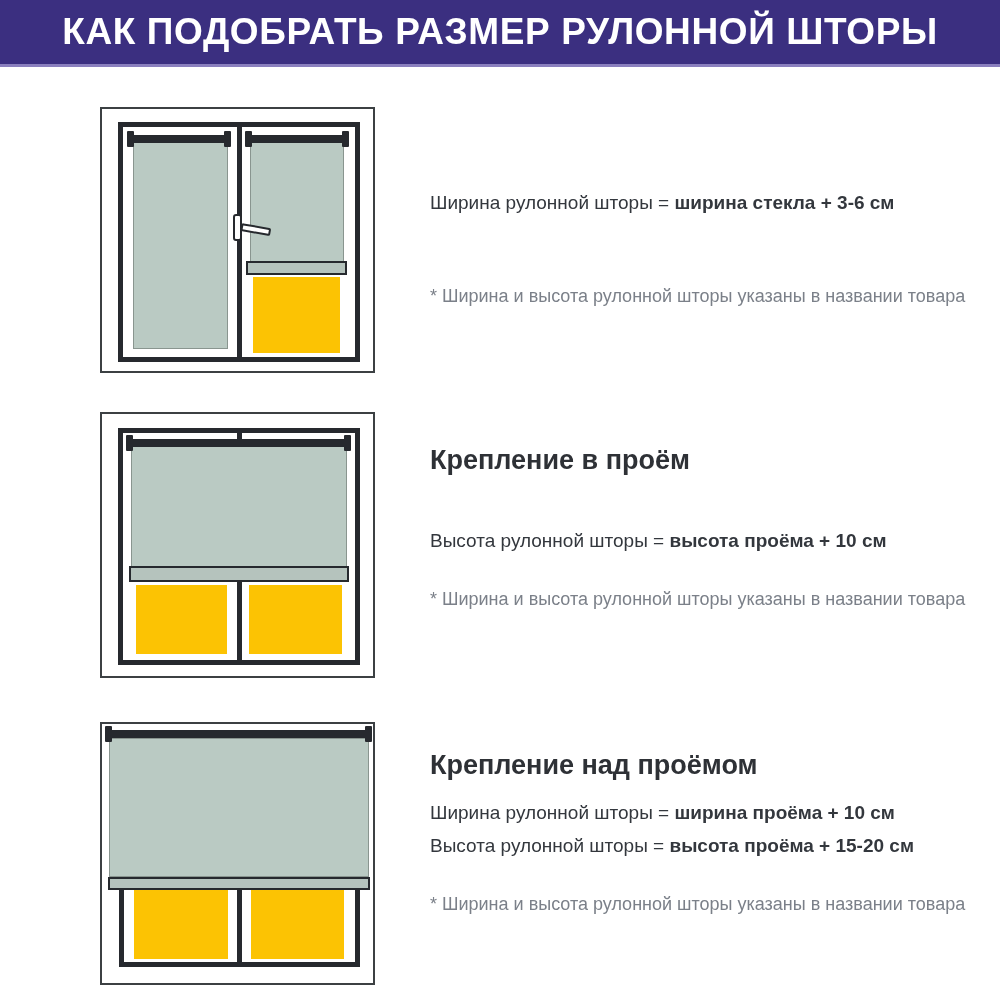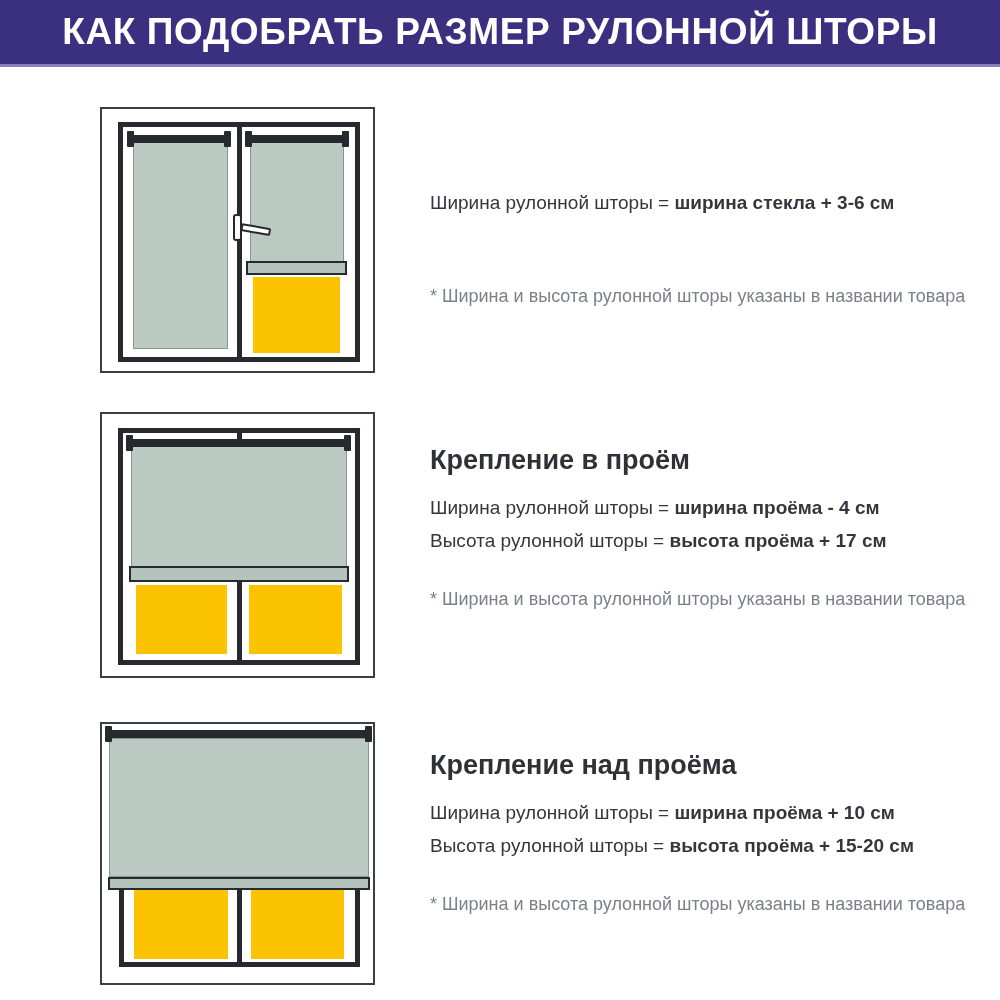--- a/index.html
+++ b/index.html
@@ -77,41 +77,38 @@
     <div class="rodcap" style="left:24px;top:21px;"></div>
     <div class="rodcap" style="left:242px;top:21px;"></div>
     <div class="rod" style="left:26px;top:25px;width:222px;"></div>
     <div class="fabric" style="left:29px;top:32px;width:216px;height:121px;"></div>
     <div class="bbar" style="left:27px;top:152px;width:220px;height:16px;"></div>
     <div class="glass" style="left:34px;top:171px;width:91px;height:69px;"></div>
     <div class="glass" style="left:147px;top:171px;width:93px;height:69px;"></div>
   </div>
 
   <div class="sec-head" style="top:445px;">Крепление в проём</div>
-  <div class="sec-line" style="top:497px;">
-    <span>Ширина рулонной шторы = </span><b>ширина проёма - 4 см</b>
-  </div>
   <div class="sec-line" style="top:530px;">
-    <span>Высота рулонной шторы = </span><b>высота проёма + 17 см</b>
+    <span>Высота рулонной шторы = </span><b>высота проёма + 10 см</b>
   </div>
   <div class="sec-note" style="top:589px;">* Ширина и высота рулонной шторы указаны в названии товара</div>
 
   <div class="diagram" style="left:100px;top:722px;height:263px;">
     <div class="winframe" style="left:17px;top:100px;width:241px;height:143px;"></div>
     <div class="mullion" style="left:135px;top:130px;height:108px;"></div>
     <div class="rodcap" style="left:3px;top:2px;"></div>
     <div class="rodcap" style="left:263px;top:2px;"></div>
     <div class="rod" style="left:5px;top:6px;width:264px;"></div>
     <div class="fabric" style="left:7px;top:14px;width:260px;height:139px;"></div>
     <div class="bbar" style="left:6px;top:153px;width:262px;height:13px;"></div>
     <div class="glass" style="left:32px;top:166px;width:94px;height:69px;"></div>
     <div class="glass" style="left:149px;top:166px;width:93px;height:69px;"></div>
   </div>
 
-  <div class="sec-head" style="top:750px;">Крепление над проёма</div>
+  <div class="sec-head" style="top:750px;">Крепление над проёмом</div>
   <div class="sec-line" style="top:802px;">
     <span>Ширина рулонной шторы = </span><b>ширина проёма + 10 см</b>
   </div>
   <div class="sec-line" style="top:835px;">
     <span>Высота рулонной шторы = </span><b>высота проёма + 15-20 см</b>
   </div>
   <div class="sec-note" style="top:894px;">* Ширина и высота рулонной шторы указаны в названии товара</div>
 
 </div>
 

